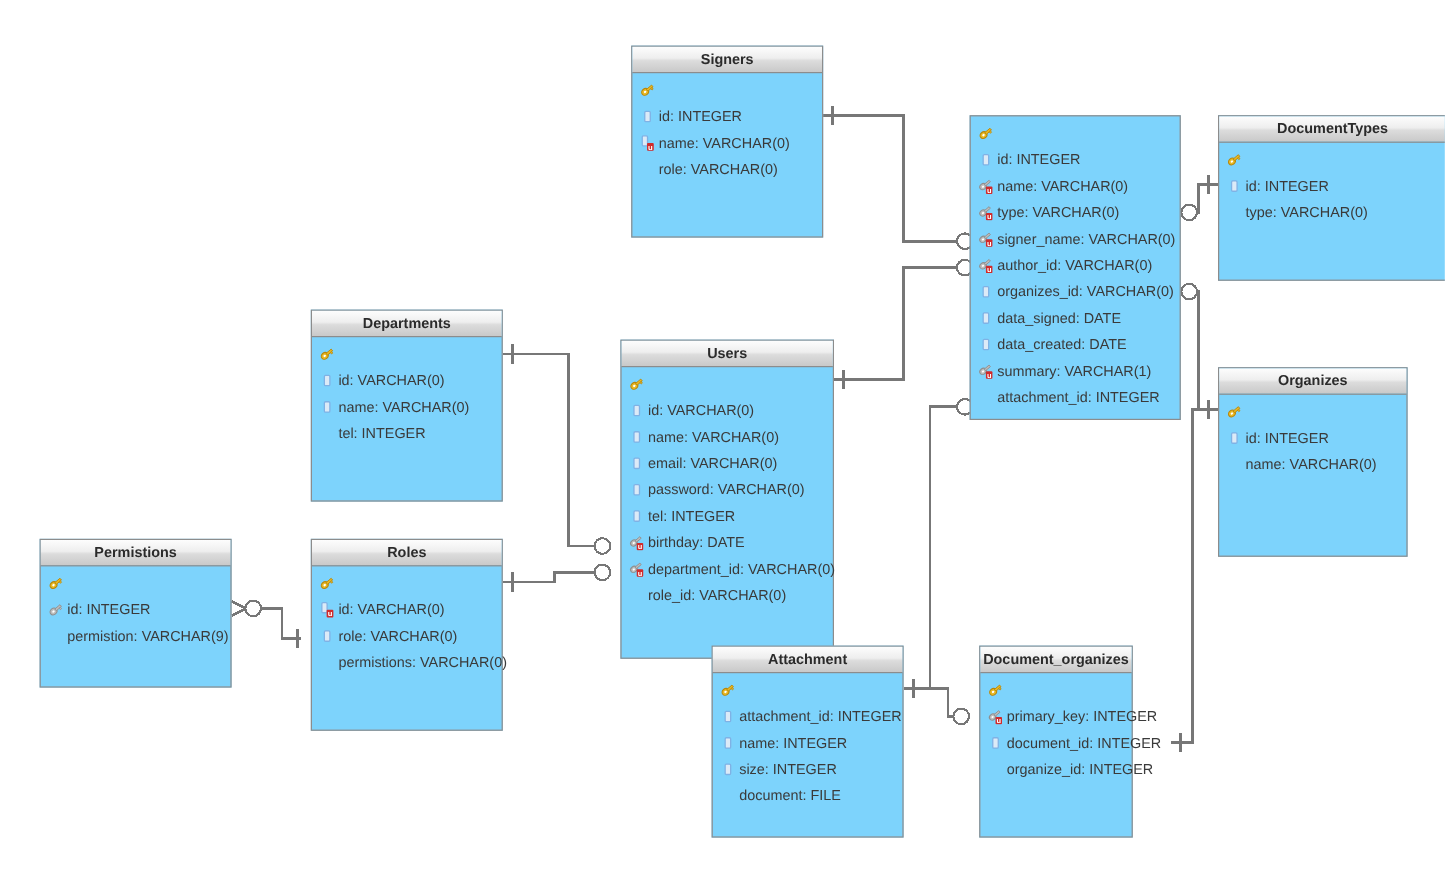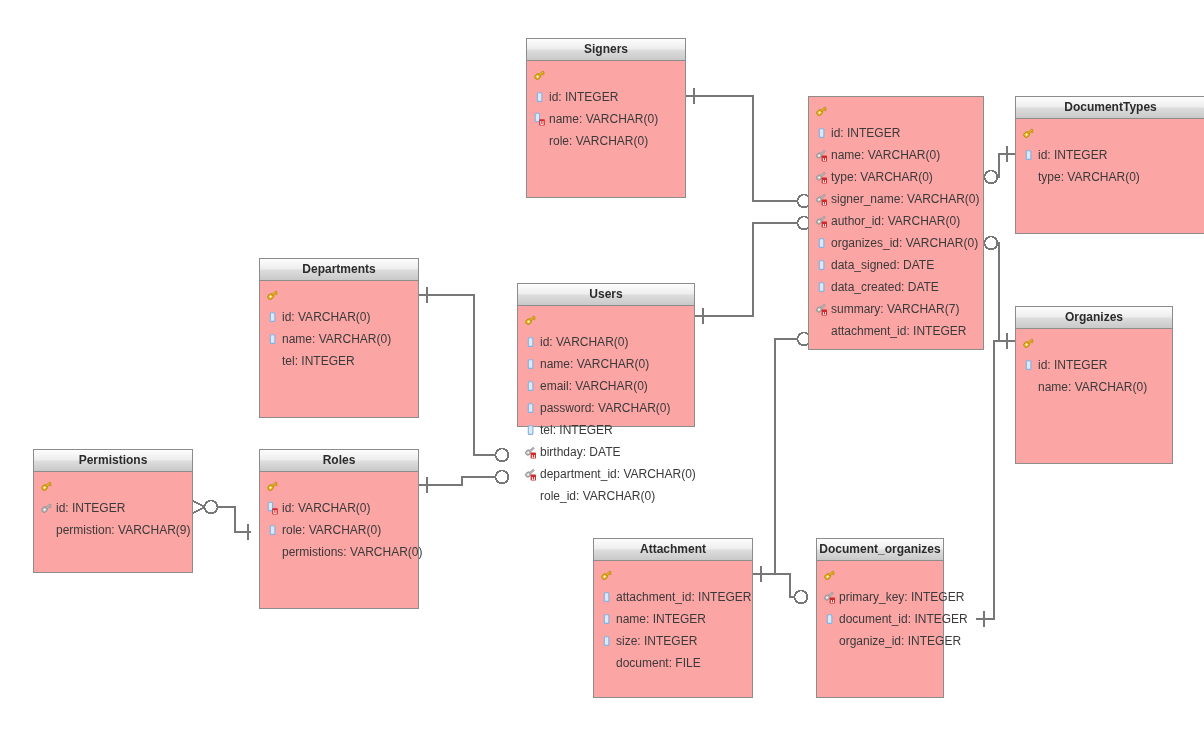--- a/index.html
+++ b/index.html
@@ -1,21 +1,21 @@
 <!DOCTYPE html>
 <html><head>
 <meta charset="utf-8">
 <style>
   html,body{margin:0;padding:0;background:#ffffff;}
   body{width:1204px;height:736px;font-family:"Liberation Sans",sans-serif;overflow:hidden;}
   #canvas{position:relative;width:1204px;height:736px;}
 
   svg.links{position:absolute;left:0;top:0;width:1204px;height:736px;pointer-events:none;}
 
-  .entity{position:absolute;box-sizing:border-box;background:#fca5a5;
+  .entity{position:absolute;box-sizing:border-box;background:#7dd3fc;
           border:1px solid #8c8c8c;box-shadow:0 0 0 0 rgba(0,0,0,0);}
   .entity .hdr{height:21px;line-height:21px;text-align:center;font-size:12px;font-weight:bold;
                color:#2b2b2b;border-bottom:1px solid #8c8c8c;
                background:linear-gradient(to bottom,#fdfdfd 0%,#eeeeee 45%,#dcdcdc 55%,#c9c9c9 100%);}
   .entity .rows{padding:3px 0 0 0;}
   .row{height:22px;line-height:22px;font-size:12px;color:#3a3a3a;display:flex;align-items:center;padding-left:6px;white-space:nowrap;}
   .row .lbl{display:inline-block;margin-top:44px;}
 
   .ico{width:13px;height:14px;margin-right:3px;flex:0 0 13px;position:relative;display:inline-block;}
 
@@ -223,21 +223,21 @@
               </svg>
             </span>
             <span class="lbl">data_created: DATE</span>
           </div>
           <div class="row">
             <span class="ico col">
               <svg width="13" height="14" viewBox="0 0 13 14">
                 <rect x="4.3" y="2.8" width="4.6" height="8.6" rx="1" fill="#dceaf7" stroke="#7fb2e5" stroke-width="1.1"></rect>
               </svg>
             </span>
-            <span class="lbl">summary: VARCHAR(7)</span>
+            <span class="lbl">summary: VARCHAR(1)</span>
           </div>
           <div class="row">
             <span class="ico fk">
               <svg width="13" height="14" viewBox="0 0 13 14">
                 <g transform="rotate(-40 6 6)">
                   <ellipse cx="3.6" cy="6" rx="2.8" ry="2.4" fill="#bdbdbd" stroke="#8f8f8f" stroke-width="0.9"></ellipse>
                   <ellipse cx="3.6" cy="6" rx="1" ry="0.8" fill="#ffffff"></ellipse>
                   <rect x="5.7" y="5.2" width="5.2" height="1.7" fill="#bdbdbd" stroke="#8f8f8f" stroke-width="0.7"></rect>
                 </g>
                 <rect x="6.6" y="7.4" width="5.4" height="6.2" rx="0.8" fill="#d12a2a"></rect>
@@ -301,21 +301,21 @@
           <div class="row">
             <span class="ico col">
               <svg width="13" height="14" viewBox="0 0 13 14">
                 <rect x="4.3" y="2.8" width="4.6" height="8.6" rx="1" fill="#dceaf7" stroke="#7fb2e5" stroke-width="1.1"></rect>
               </svg>
             </span>
             <span class="lbl">tel: INTEGER</span>
           </div>
         </div>
       </div>
-      <div class="entity" style="left: 517px; top: 283px; width: 178px; height: 144px;">
+      <div class="entity" style="left: 517px; top: 283px; width: 178px; height: 266px;">
         <div class="hdr">Users</div>
         <div class="rows">
           <div class="row">
             <span class="ico pk">
               <svg width="13" height="14" viewBox="0 0 13 14">
                 <g transform="rotate(-40 6.5 7)">
                   <ellipse cx="4" cy="7" rx="3" ry="2.6" fill="#e8b923" stroke="#b8860b" stroke-width="0.9"></ellipse>
                   <ellipse cx="4" cy="7" rx="1.1" ry="0.9" fill="#ffffff"></ellipse>
                   <rect x="6.2" y="6.1" width="5.6" height="1.9" fill="#e8b923" stroke="#b8860b" stroke-width="0.7"></rect>
                   <rect x="9.4" y="7.8" width="1.3" height="1.7" fill="#e8b923" stroke="#b8860b" stroke-width="0.6"></rect>

